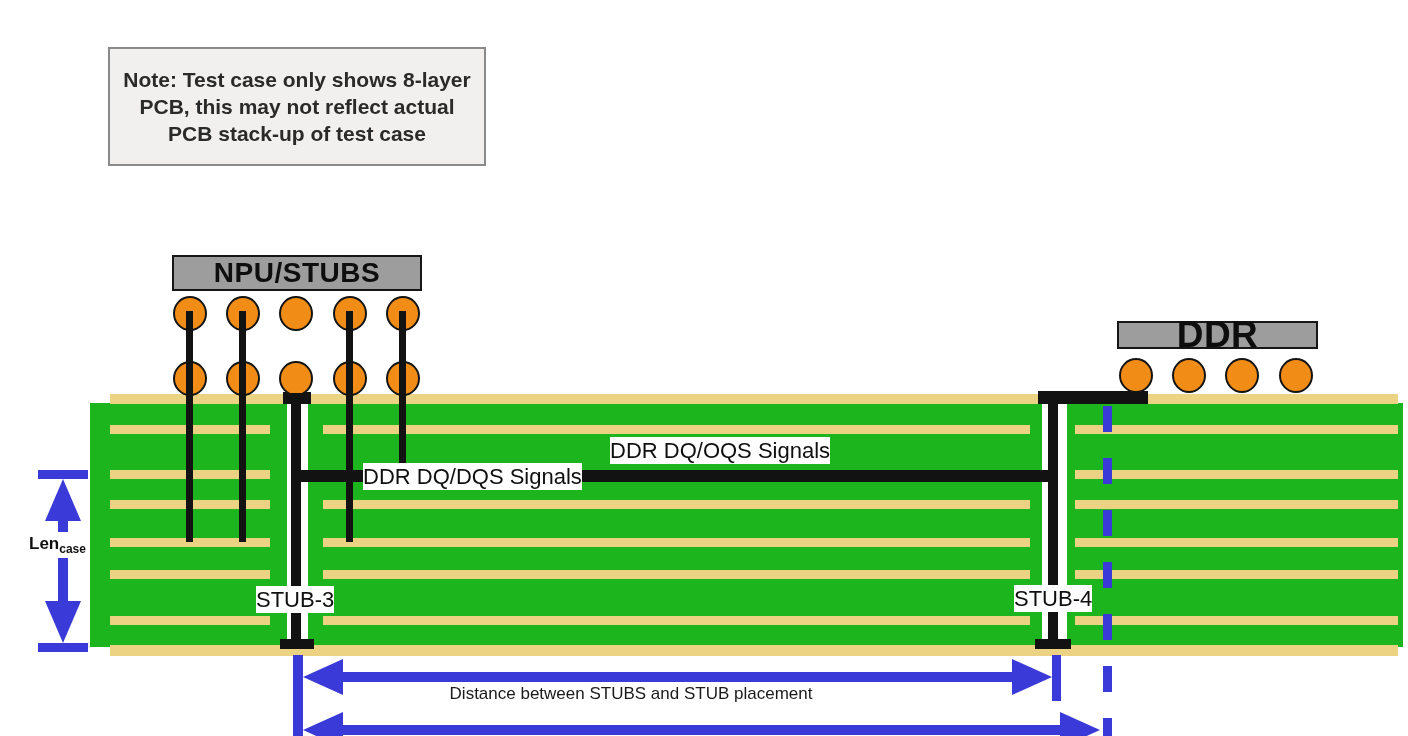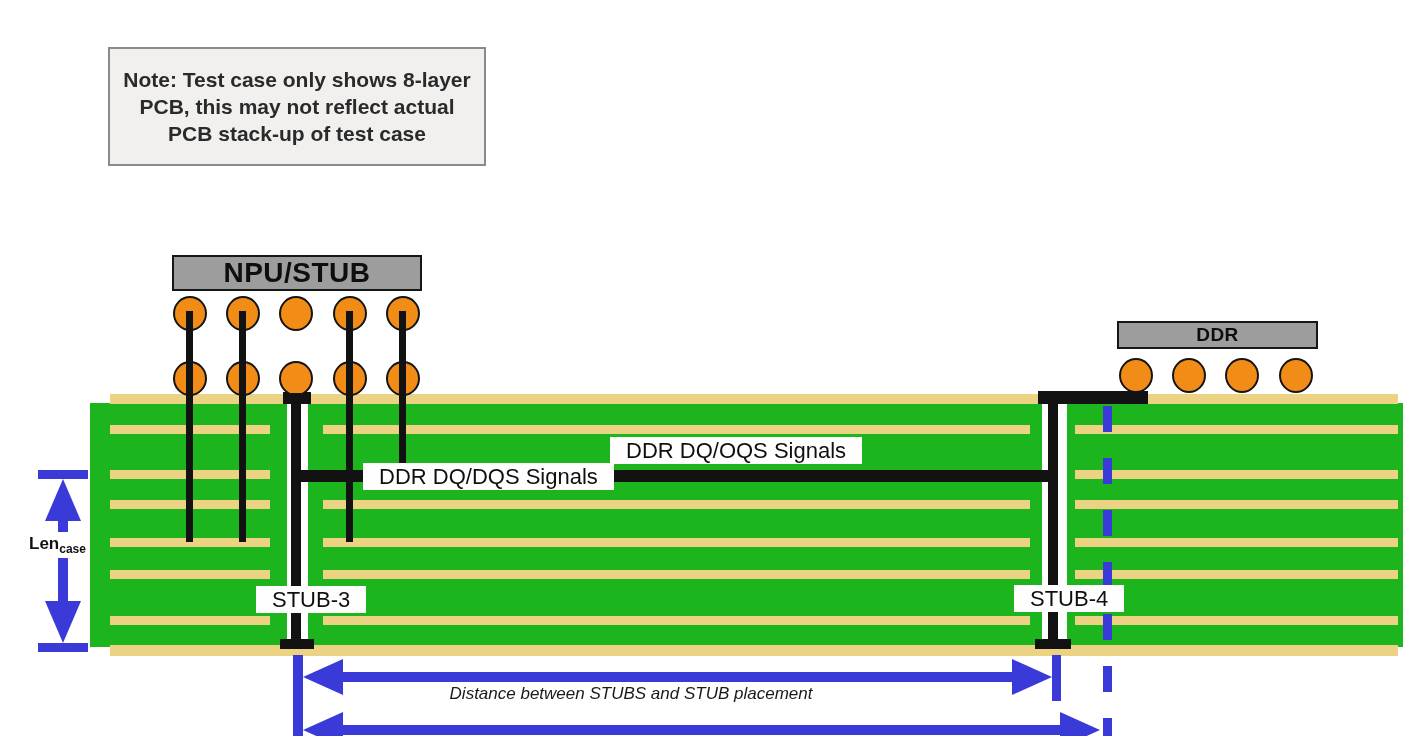--- a/index.html
+++ b/index.html
@@ -16,23 +16,23 @@
   .chip { position:absolute; background:var(--chip-gray,#9d9d9d); border:2px solid #161616;
           display:flex; align-items:center; justify-content:center;
           font-weight:bold; font-size:28px; color:#0e0e0e; letter-spacing:.5px; }
 
   .ball { position:absolute; width:34px; height:35px; border-radius:50%;
           background:var(--ball-orange,#f18c16); border:2.5px solid #141414; }
 
   .via  { position:absolute; width:7px; background:var(--line-black,#121212); }
 
   .wlabel { position:absolute; background:#fefefe; color:#0f0f0f; font-size:22px;
-            padding:1px 16px; white-space:nowrap; line-height:25px; }
+            padding:1px 0; white-space:nowrap; line-height:25px; }
 
-  .dimlabel { position:absolute; color:#1a1a1a; font-size:17px; text-align:center; white-space:nowrap;font-style:italic; }
+  .dimlabel { position:absolute; color:#1a1a1a; font-size:17px; text-align:center; white-space:nowrap; }
 
   .note { position:absolute; left:108px; top:14px; width:378px; height:119px;
           background:var(--note-bg,#f1f0ef); border:2px solid var(--note-border,#8a8a8a);
           display:flex; align-items:center; justify-content:center; }
   .note-text { font-size:21px; line-height:27px; font-weight:bold; color:#2a2a2a;
                text-align:center; white-space:pre-line; }
 
   .dashed-v { position:absolute; width:9px;
               background:repeating-linear-gradient(180deg,
                 var(--dim-blue,#3a3ad9) 0px, var(--dim-blue,#3a3ad9) 26px,
@@ -88,34 +88,34 @@
   <div class="tan" style="left:1075px; top:583px; width:323px; height:9px;"></div>
 
   <div class="blk" style="left:297px; top:437px; width:761px; height:12px;"></div>
 
   <div class="blk" style="left:1038px; top:358px; width:110px; height:13px;"></div>
   <div class="blk" style="left:283px; top:359px; width:28px; height:12px;"></div>
   <div class="blk" style="left:280px; top:606px; width:34px; height:10px;"></div>
   <div class="blk" style="left:1035px; top:606px; width:36px; height:10px;"></div>
 
   <div class="chip" style="left:172px; top:222px; width:250px; height:36px;">
-    <span>NPU/STUB</span>
+    <span>NPU/STUBS</span>
   </div>
   <div class="ball" style="left:173px; top:263px;"></div>
   <div class="ball" style="left:226px; top:263px;"></div>
   <div class="ball" style="left:279px; top:263px;"></div>
   <div class="ball" style="left:333px; top:263px;"></div>
   <div class="ball" style="left:386px; top:263px;"></div>
   <div class="ball" style="left:173px; top:328px;"></div>
   <div class="ball" style="left:226px; top:328px;"></div>
   <div class="ball" style="left:279px; top:328px;"></div>
   <div class="ball" style="left:333px; top:328px;"></div>
   <div class="ball" style="left:386px; top:328px;"></div>
 
-  <div class="chip" style="left:1117px; top:288px; width:201px; height:28px; font-size:19px;">
+  <div class="chip" style="left:1117px; top:288px; width:201px; height:28px; font-size:37px;">
     <span>DDR</span>
   </div>
   <div class="ball" style="left:1119px; top:325px;"></div>
   <div class="ball" style="left:1172px; top:325px;"></div>
   <div class="ball" style="left:1225px; top:325px;"></div>
   <div class="ball" style="left:1279px; top:325px;"></div>
 
   <div class="via" style="left:186px; top:278px; height:231px;"></div>
   <div class="via" style="left:239px; top:278px; height:231px;"></div>
   <div class="via" style="left:346px; top:278px; height:231px;"></div>

